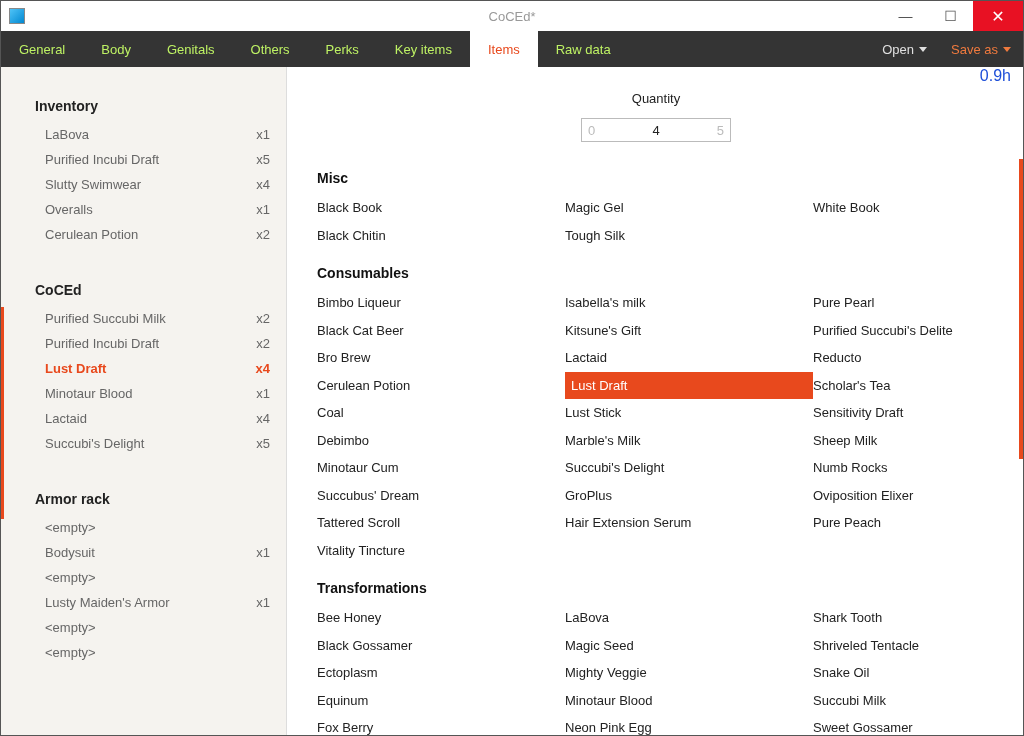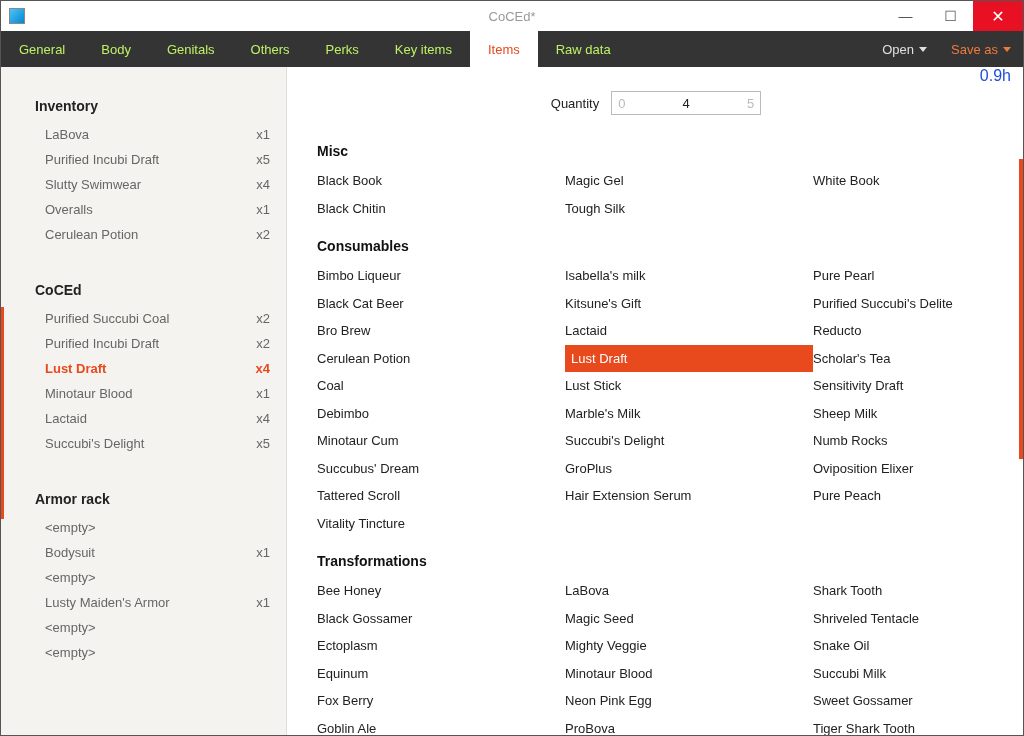--- a/index.html
+++ b/index.html
@@ -151,20 +151,21 @@
     width: 4px;
     height: 300px;
     background: #e8491d;
   }
   .qty-row {
     display: flex;
     align-items: center;
     justify-content: center;
     gap: 12px;
     margin: 10px 0 28px 0;
+    flex-direction: column;
   }
   .qty-label { color: #222; }
   .qty-box {
     border: 1px solid #bbb;
     width: 150px;
     height: 24px;
     display: flex;
     align-items: center;
     position: relative;
     font-size: 13px;
@@ -253,21 +254,21 @@
         <span>Overalls</span>
         <span class="qty">x1</span>
       </div>
       <div class="side-item">
         <span>Cerulean Potion</span>
         <span class="qty">x2</span>
       </div>
       <div class="side-gap"></div>
       <div class="side-section-title">CoCEd</div>
       <div class="side-item">
-        <span>Purified Succubi Coal</span>
+        <span>Purified Succubi Milk</span>
         <span class="qty">x2</span>
       </div>
       <div class="side-item">
         <span>Purified Incubi Draft</span>
         <span class="qty">x2</span>
       </div>
       <div class="side-item selected">
         <span>Lust Draft</span>
         <span class="qty">x4</span>
       </div>

